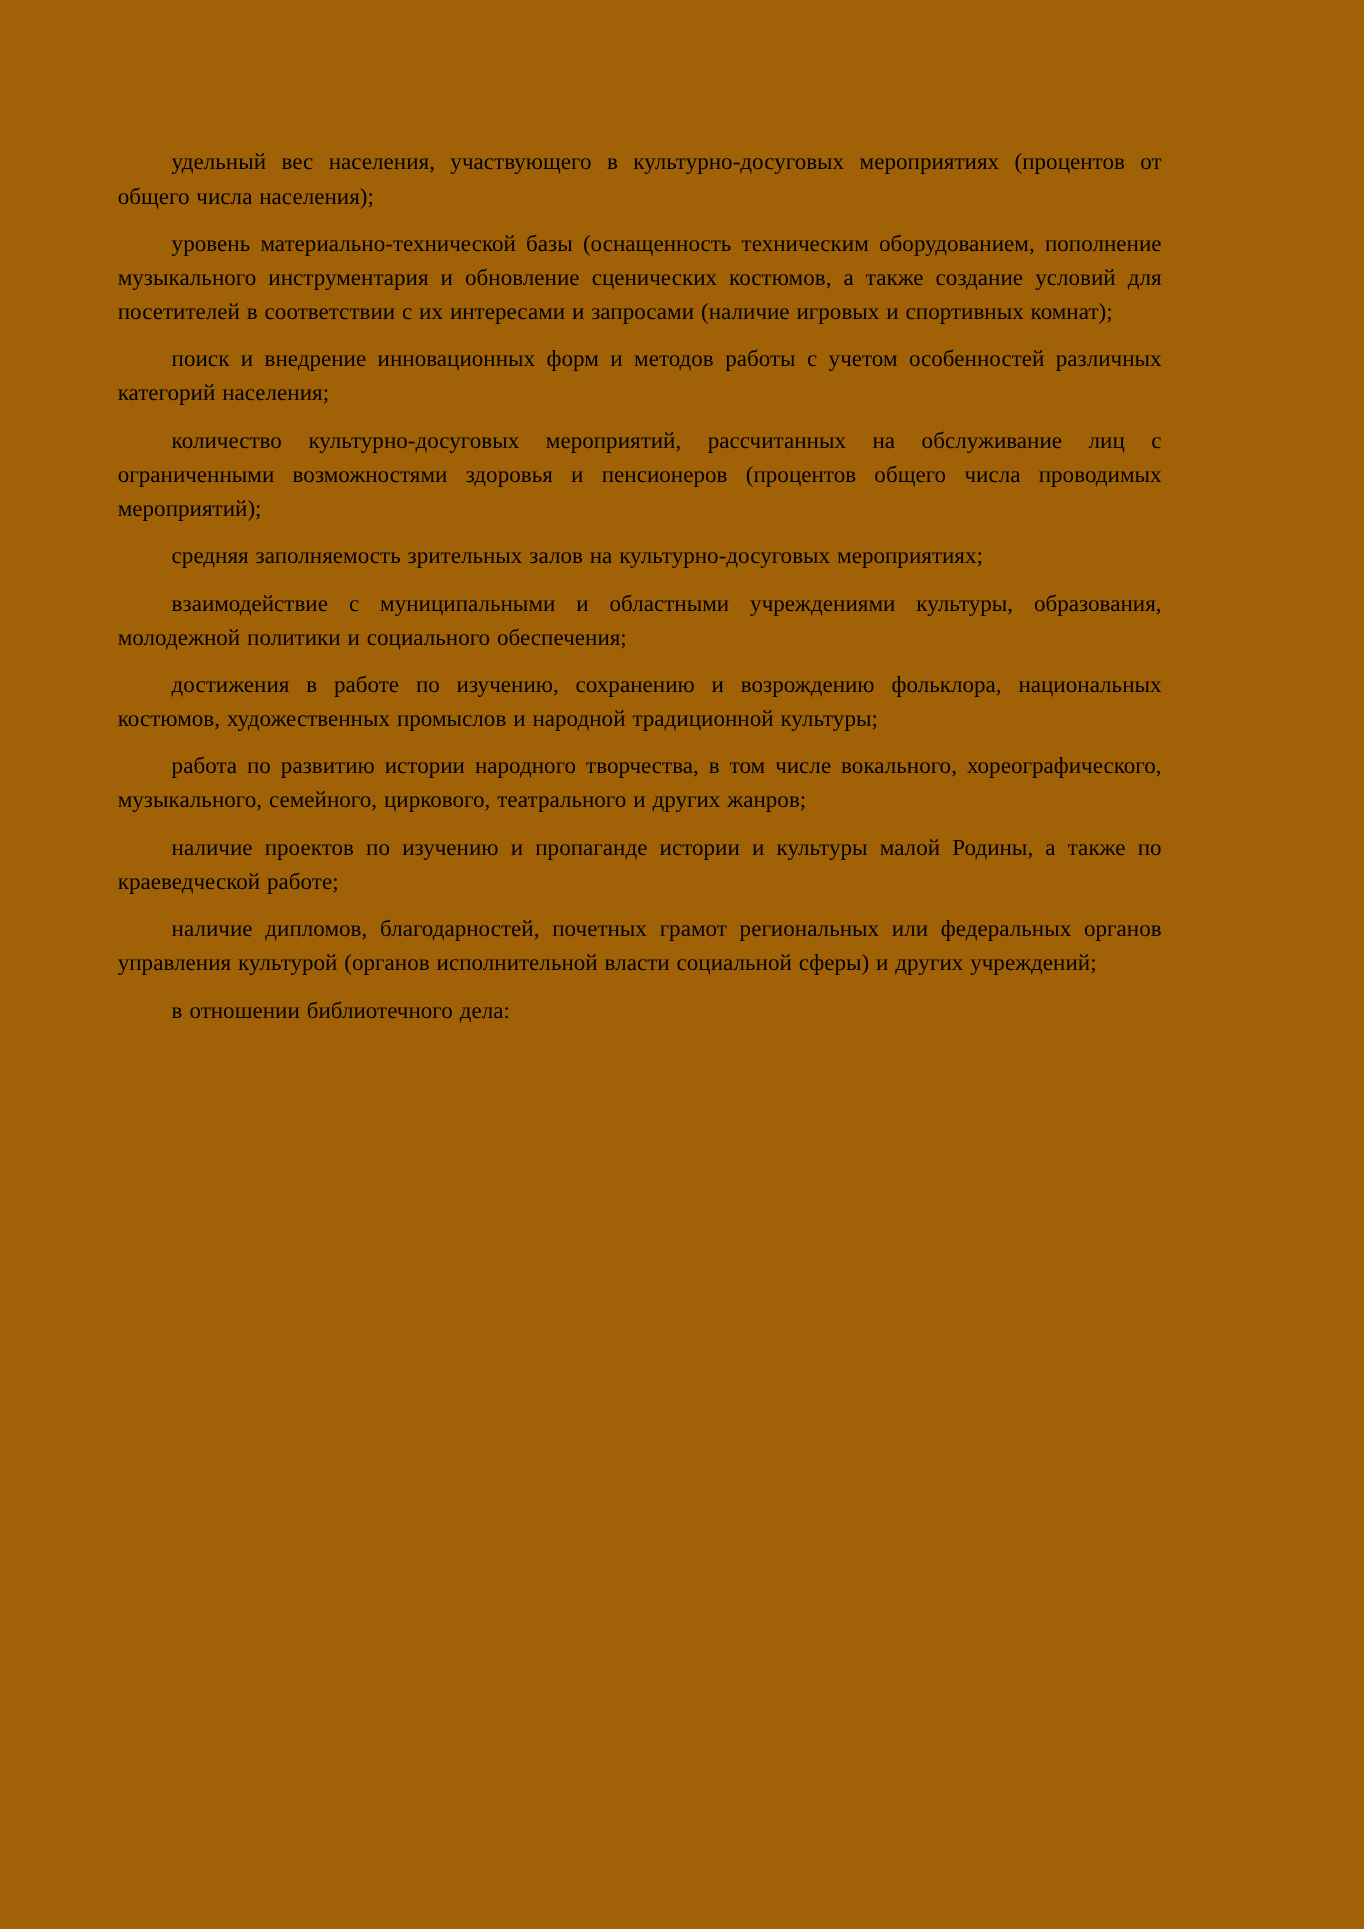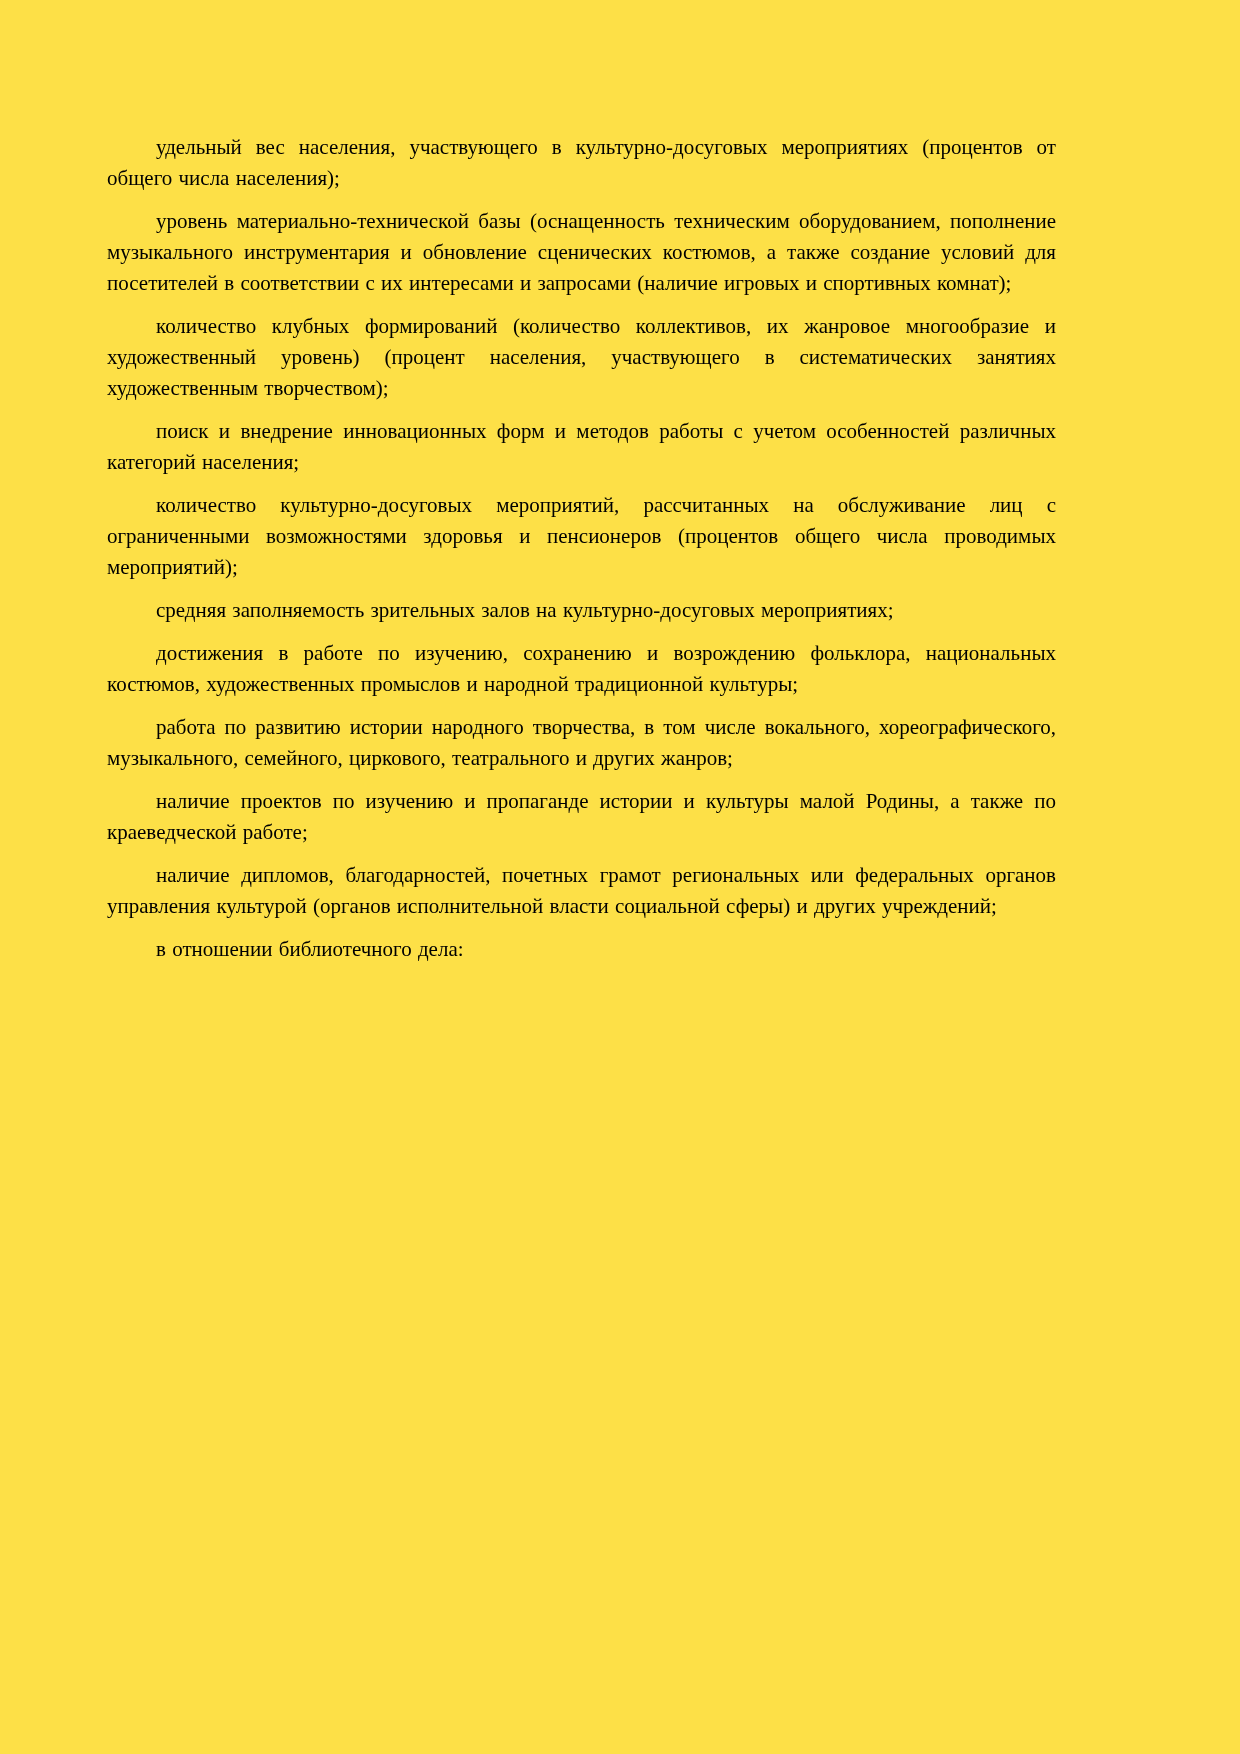--- a/index.html
+++ b/index.html
@@ -4,21 +4,21 @@
 <style>
   html, body {
     margin: 0;
     padding: 0;
     background: #ffffff;
   }
   .page {
     position: relative;
     width: 1240px;
     height: 1754px;
-    background: #fde047;
+    background: #a16207;
     box-sizing: border-box;
     padding: 132px 184px 60px 107px;
     font-family: "Liberation Serif", "DejaVu Serif", serif;
     color: #000000;
     overflow: hidden;
   }
   .doc-body p {
     margin: 0 0 12px 0;
     font-size: 21px;
     line-height: 31px;
@@ -28,23 +28,23 @@
     color: #000000;
   }
 </style>
 </head>
 <body>
 
 <div class="page">
   <div class="doc-body">
     <p>удельный вес населения, участвующего в культурно-досуговых мероприятиях (процентов от общего числа населения);</p>
     <p>уровень материально-технической базы (оснащенность техническим оборудованием, пополнение музыкального инструментария и обновление сценических костюмов, а также создание условий для посетителей в соответствии с их интересами и запросами (наличие игровых и спортивных комнат);</p>
-    <p>количество клубных формирований (количество коллективов, их жанровое многообразие и художественный уровень) (процент населения, участвующего в систематических занятиях художественным творчеством);</p>
     <p>поиск и внедрение инновационных форм и методов работы с учетом особенностей различных категорий населения;</p>
     <p>количество культурно-досуговых мероприятий, рассчитанных на обслуживание лиц с ограниченными возможностями здоровья и пенсионеров (процентов общего числа проводимых мероприятий);</p>
     <p>средняя заполняемость зрительных залов на культурно-досуговых мероприятиях;</p>
+    <p>взаимодействие с муниципальными и областными учреждениями культуры, образования, молодежной политики и социального обеспечения;</p>
     <p>достижения в работе по изучению, сохранению и возрождению фольклора, национальных костюмов, художественных промыслов и народной традиционной культуры;</p>
     <p>работа по развитию истории народного творчества, в том числе вокального, хореографического, музыкального, семейного, циркового, театрального и других жанров;</p>
     <p>наличие проектов по изучению и пропаганде истории и культуры малой Родины, а также по краеведческой работе;</p>
     <p>наличие дипломов, благодарностей, почетных грамот региональных или федеральных органов управления культурой (органов исполнительной власти социальной сферы) и других учреждений;</p>
     <p>в отношении библиотечного дела:</p>
   </div>
 </div>
 
 </body></html>

